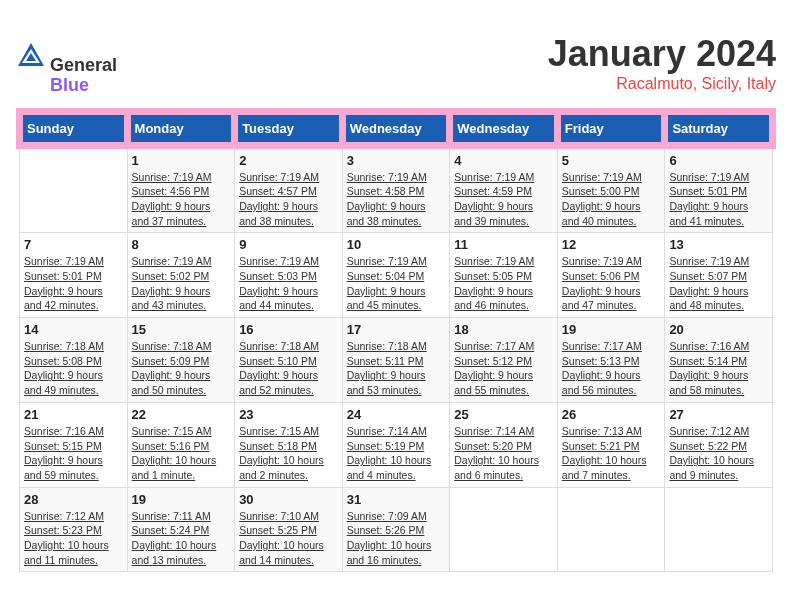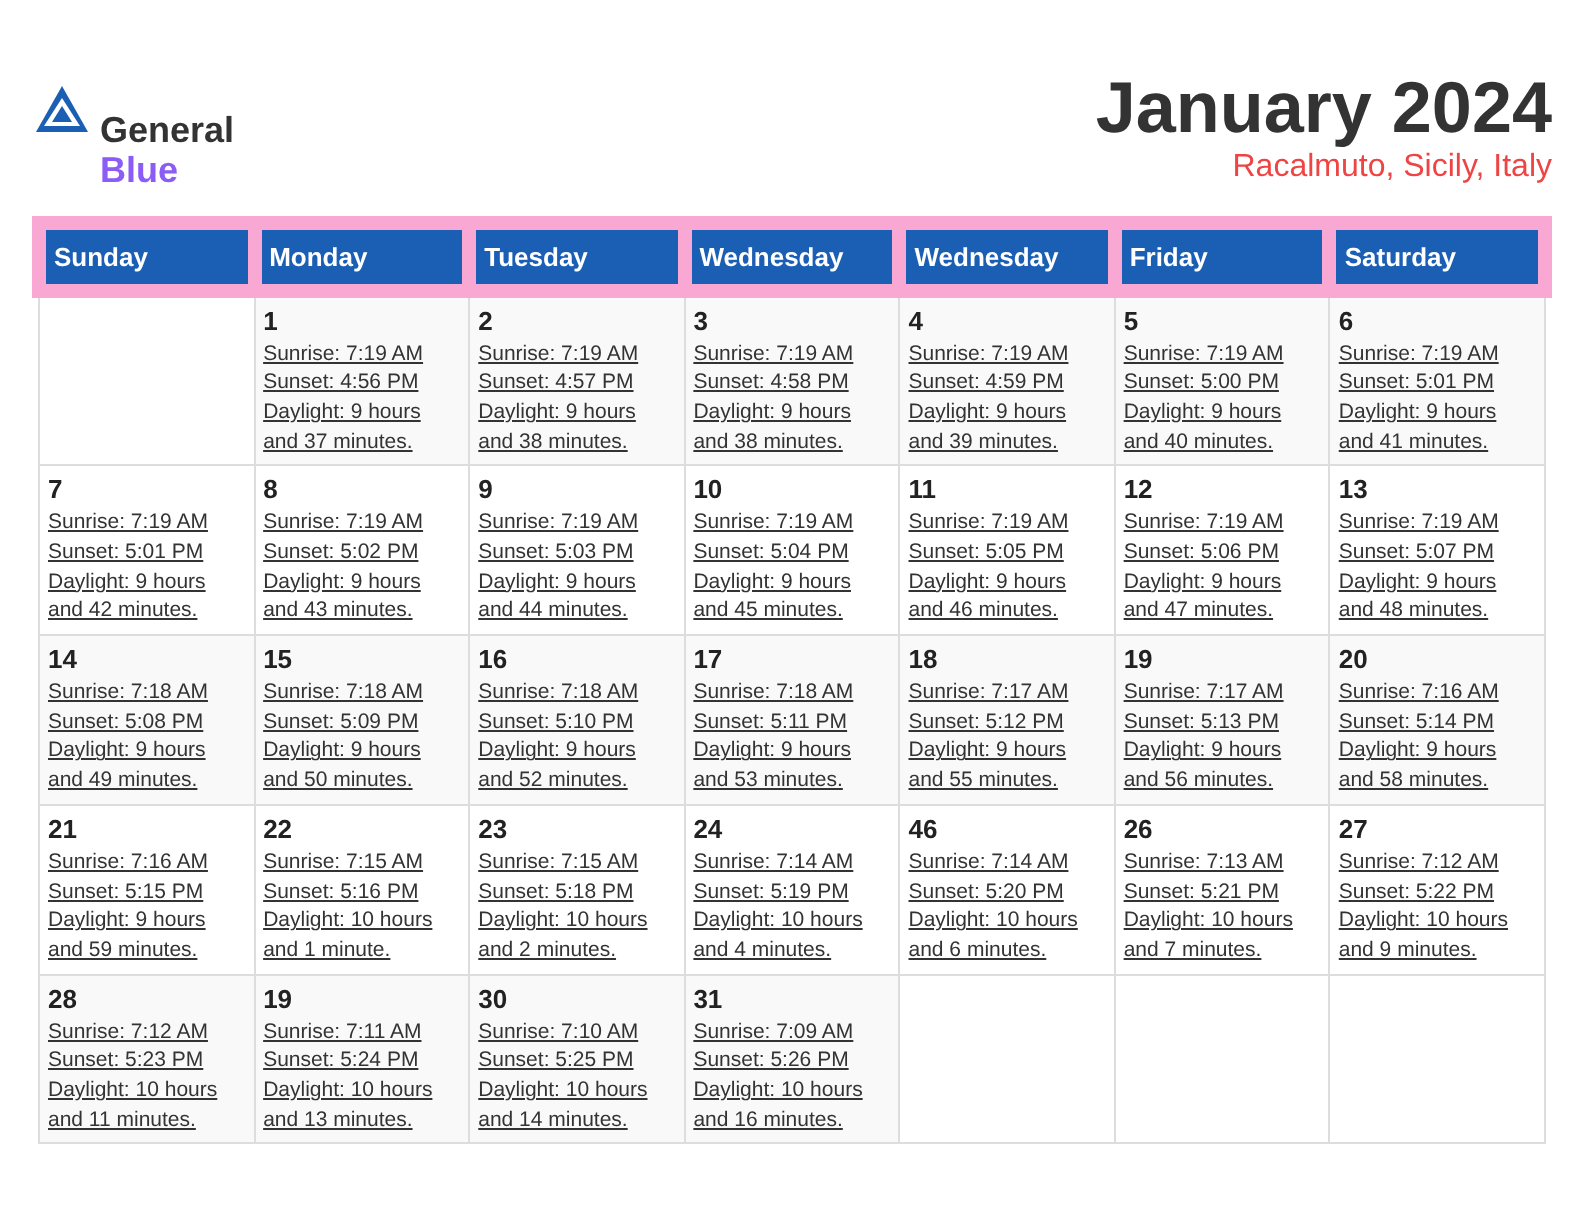--- a/index.html
+++ b/index.html
@@ -234,21 +234,21 @@
         </td>
         <td>
           <div class="day-num">23</div>
           <div class="day-info">Sunrise: 7:15 AM<br>Sunset: 5:18 PM<br>Daylight: 10 hours<br>and 2 minutes.</div>
         </td>
         <td>
           <div class="day-num">24</div>
           <div class="day-info">Sunrise: 7:14 AM<br>Sunset: 5:19 PM<br>Daylight: 10 hours<br>and 4 minutes.</div>
         </td>
         <td>
-          <div class="day-num">46</div>
+          <div class="day-num">25</div>
           <div class="day-info">Sunrise: 7:14 AM<br>Sunset: 5:20 PM<br>Daylight: 10 hours<br>and 6 minutes.</div>
         </td>
         <td>
           <div class="day-num">26</div>
           <div class="day-info">Sunrise: 7:13 AM<br>Sunset: 5:21 PM<br>Daylight: 10 hours<br>and 7 minutes.</div>
         </td>
         <td>
           <div class="day-num">27</div>
           <div class="day-info">Sunrise: 7:12 AM<br>Sunset: 5:22 PM<br>Daylight: 10 hours<br>and 9 minutes.</div>
         </td>

